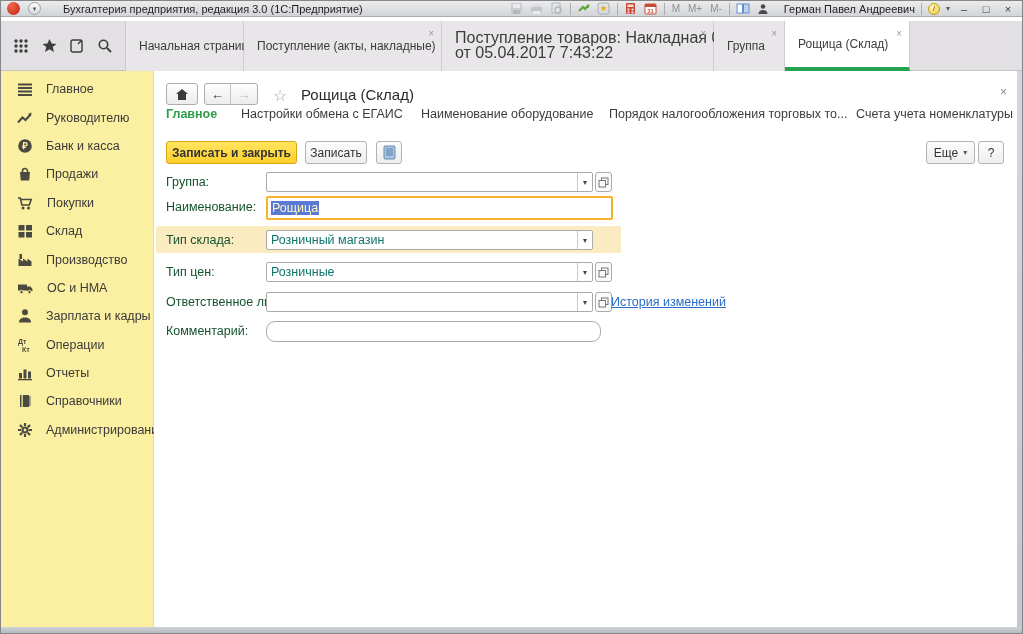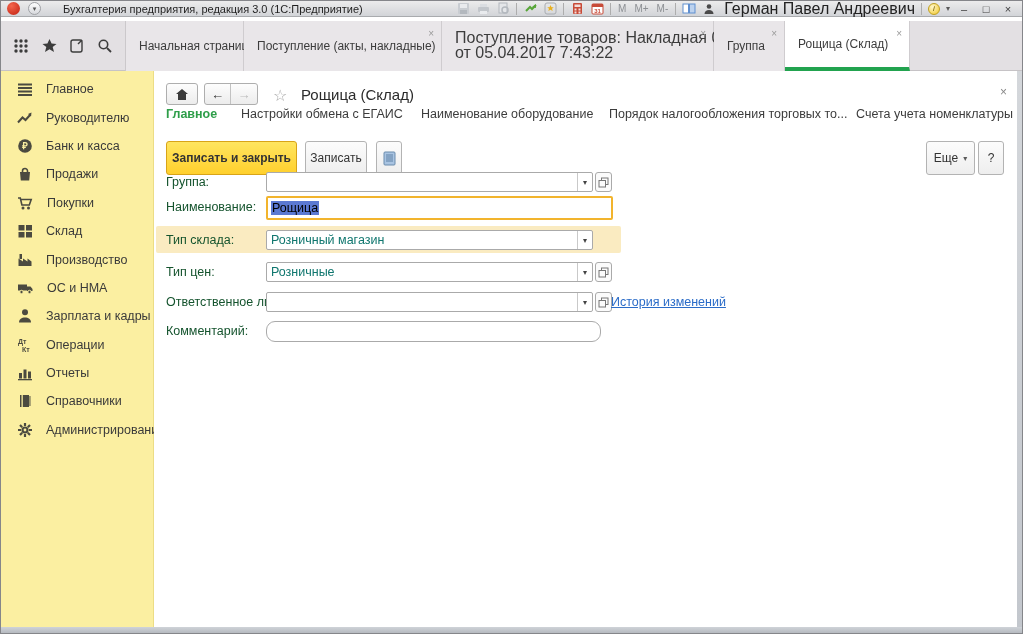--- a/index.html
+++ b/index.html
@@ -10,21 +10,21 @@
   .titlebar { position:absolute; left:0; top:0; width:100%; height:16px;
     background:linear-gradient(#ececec,#d2d4d8); border-bottom:1px solid #a9abae;
     display:flex; align-items:center; font-size:11px; color:#1f1f1f; }
   .app-badge { width:13px; height:13px; border-radius:50%; background:radial-gradient(circle at 35% 30%, #f4664d, #c01f10); margin-left:6px; flex:0 0 auto; }
   .menu-round { width:13px; height:13px; border-radius:50%; background:linear-gradient(#fdfdfd,#d7d9dd); border:1px solid #9fa1a5; margin-left:8px; font-size:7px; color:#555; display:flex; align-items:center; justify-content:center; }
   .tb-title { margin-left:22px; white-space:nowrap; }
   .tb-right { margin-left:auto; display:flex; align-items:center; gap:6px; padding-right:6px; }
   .tb-ico { width:14px; height:14px; display:flex; align-items:center; justify-content:center; }
   .tb-sep { width:1px; height:12px; background:#adadad; }
   .mem-btn { font-size:10px; color:#8d9094; padding:0 1px; }
-  .tb-user { font-size:16px; color:#222; white-space:nowrap; margin-left:2px; }
+  .tb-user { font-size:11px; color:#222; white-space:nowrap; margin-left:8px; }
   .info-dot { width:12px; height:12px; border-radius:50%; background:radial-gradient(circle at 35% 30%, #fff6c9, #f0c82c); border:1px solid #c0a020; color:#6d5a00; font-size:8px; font-style:italic; display:flex; align-items:center; justify-content:center; }
   .caret { font-size:8px; color:#5a5a5a; }
   .wctl { font-size:11px; color:#3d3d3d; width:16px; text-align:center; }
 
   
   .tabbar { position:absolute; left:0; top:20px; width:100%; height:50px; background:#e3e0e3; border-bottom:1px solid #c6c3c6; }
   .tabtools { position:absolute; left:0; top:0; width:125px; height:50px; display:flex; align-items:center; justify-content:space-evenly; border-right:1px solid #cbc8cb; }
   .tab { position:absolute; top:0; height:50px; border-right:1px solid #cfccCF; background:#e9e6e9; cursor:default; }
   .tab-label { position:absolute; left:13px; top:50%; transform:translateY(-50%); font-size:12px; color:#3c3c3c; white-space:nowrap; }
   .tab-label2 { position:absolute; left:13px; top:9px; font-size:16px; color:#3c3c3c; line-height:15px; white-space:nowrap; }
@@ -52,39 +52,39 @@
   .nav-half { width:50%; display:flex; align-items:center; justify-content:center; font-size:13px; }
   .nav-back { color:#333; border-right:1px solid #c2c2c2; }
   .nav-fwd { color:#bcbcbc; }
   .fav-star { position:absolute; left:119px; top:15px; font-size:16px; color:#a9a9a9; }
   .form-title { position:absolute; left:147px; top:15px; font-size:15px; color:#2b2b2b; white-space:nowrap; }
 
   .ftab { position:absolute; top:36px; font-size:12.5px; color:#3c3c3c; white-space:nowrap; cursor:default; }
   .ftab.active { color:#2e9e49; font-weight:bold; }
   .ft0 { left:12px; } .ft1 { left:87px; } .ft2 { left:267px; } .ft3 { left:455px; } .ft4 { left:702px; }
 
-  .btn { position:absolute; top:70px; height:34px; border-radius:3px; display:flex; align-items:center; justify-content:center; font-size:12px; color:#333; }
+  .btn { position:absolute; top:70px; height:23px; border-radius:3px; display:flex; align-items:center; justify-content:center; font-size:12px; color:#333; }
   .btn-primary { left:12px; width:131px; background:linear-gradient(#ffe55f,#ffd02d); border:1px solid #d8a418; font-weight:bold; }
   .btn-plain { background:linear-gradient(#fcfcfc,#eeeeee); border:1px solid #b3b3b3; }
   .btn-save { left:151px; width:62px; }
   .btn-docicon { left:222px; width:26px; }
   .btn-more { left:772px; width:49px; gap:5px; }
   .btn-help { left:824px; width:26px; }
 
   .flabel { position:absolute; left:12px; font-size:12.5px; color:#14532d; white-space:nowrap; }
   .combo { position:absolute; left:112px; width:327px; height:20px; border:1px solid #aaa; border-radius:2px; background:#fff; display:flex; }
   .combo-val { flex:1; font-size:12.5px; color:#0f766e; padding:2px 4px; white-space:nowrap; overflow:hidden; }
   .combo-arrow { width:15px; border-left:1px solid #c9c9c9; display:flex; align-items:center; justify-content:center; font-size:8px; color:#444; }
   .open-btn { position:absolute; left:441px; width:17px; height:20px; border:1px solid #aaa; border-radius:3px; background:#fbfbfb; display:flex; align-items:center; justify-content:center; }
   .row-group { top:101px; } .row-wtype { top:159px; } .row-ptype { top:191px; } .row-resp { top:221px; }
   .lbl-group { top:104px; } .lbl-name { top:129px; } .lbl-wtype { top:162px; } .lbl-ptype { top:194px; } .lbl-resp { top:224px; } .lbl-comm { top:253px; }
 
   .wtype-bg { position:absolute; left:2px; top:155px; width:465px; height:27px; background:#faebc1; border-radius:2px; }
   .name-input { position:absolute; left:112px; top:125px; width:347px; height:24px; border:2px solid #f2b42d; border-radius:2px; background:#fff; display:flex; align-items:center; padding:0 3px; }
-  .sel-text { background:#5b79d2; color:#000000; font-size:12.5px; padding:0 1px; }
+  .sel-text { background:#5b79d2; color:#fef9c3; font-size:12.5px; padding:0 1px; }
   .comment-input { position:absolute; left:112px; top:250px; width:335px; height:21px; border:1px solid #aaa; border-radius:9px; background:#fff; }
   .hist-link { position:absolute; left:457px; top:224px; font-size:12.5px; color:#2b6cc8; text-decoration:underline; white-space:nowrap; }
 
   svg { display:block; }
 </style>
 </head>
 <body>
 
 <div class="window">
 

